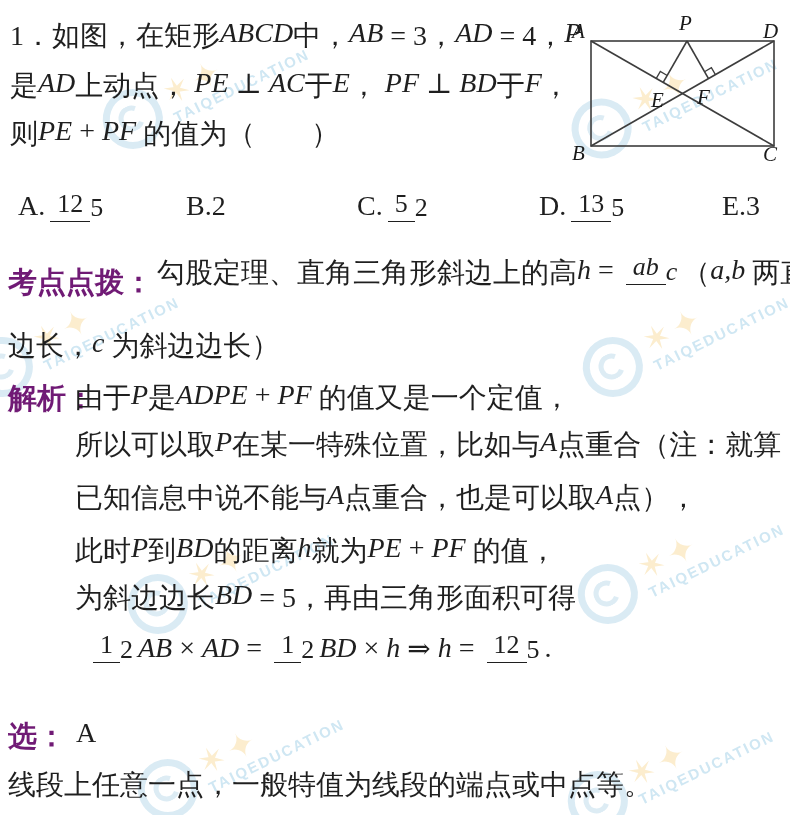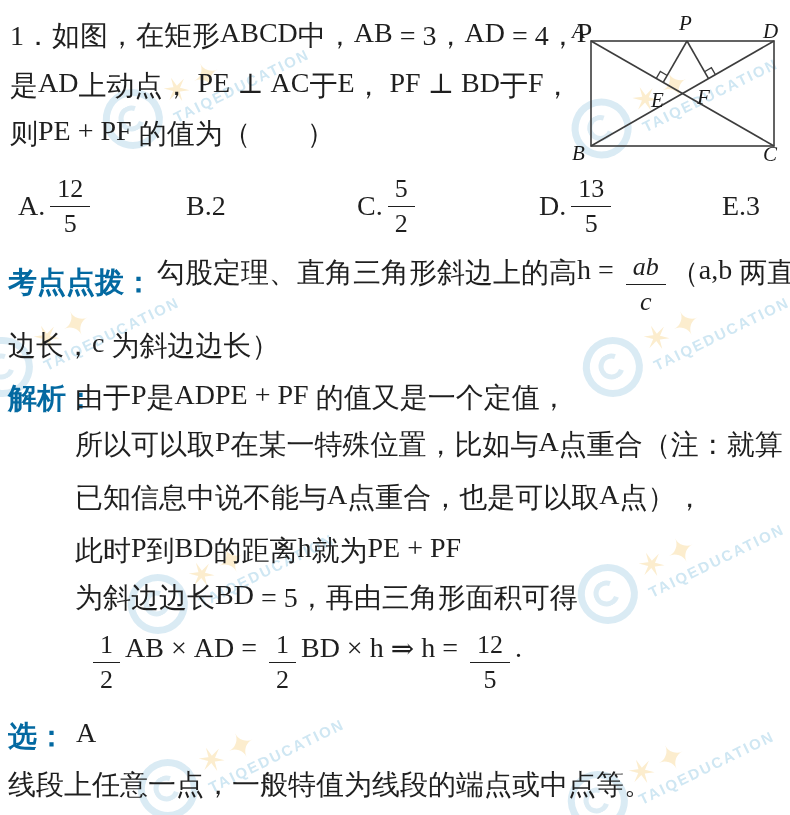--- a/index.html
+++ b/index.html
@@ -13,27 +13,27 @@
   .wm .wm-ring::after{content:"";position:absolute;left:9px;top:9px;width:16px;height:16px;
       border:5px solid rgba(142,193,221,.55);border-radius:50%;border-right-color:transparent;}
   .wm .wm-col{display:flex;flex-direction:column;align-items:flex-start;line-height:1;}
   .wm .wm-star{font-size:34px;color:rgba(247,216,150,.85);letter-spacing:4px;
       font-family:"DejaVu Sans",sans-serif;}
   .wm .wm-text{font-size:15px;font-weight:bold;letter-spacing:2px;color:rgba(152,202,228,.85);
       font-family:"Liberation Sans",sans-serif;}
   
   .tline{position:absolute;display:flex;align-items:flex-start;white-space:pre;
          font-size:28px;height:42px;z-index:2;}
-  .mv{}
-  .frac{display:inline-flex;flex-direction:column;align-items:center;line-height:1;
+  .mv{font-style:italic;}
+  .frac{display:inline-flex;flex-direction:row;align-items:center;line-height:1;
         margin:0 5px;font-size:26px;}
   .frac .num{display:block;padding:0 7px 4px;border-bottom:1.6px solid #1f1f1f;}
   .frac .den{display:block;padding-top:4px;}
   .frac.it{font-style:italic;}
-  .hd{font-weight:bold;color:#0369a1;font-size:29px;}
+  .hd{font-weight:bold;color:#701a75;font-size:29px;}
   .opt{position:absolute;display:flex;align-items:center;white-space:pre;
        font-size:28px;height:80px;top:166px;z-index:2;}
   .tall{height:64px;}
   .eq{height:72px;}
   svg text{font-family:"Liberation Serif","DejaVu Serif",serif;font-style:italic;font-size:21px;fill:#1a1a1a;}
   #figure{position:absolute;left:566px;top:8px;z-index:2;}
 </style>
 </head>
 <body>
 
@@ -124,21 +124,21 @@
 <div class="opt" style="left:722px"><span class="tx">E.3</span></div>
 
 <div class="tline hd" style="left:8px;top:263px">考点点拨：</div>
 <div class="tline tall" style="left:157px;top:254px"><span class="tx">勾股定理、直角三角形斜边上的高</span><span class="mv">h</span><span class="tx"> = </span><span class="frac it"><span class="num">ab</span><span class="den">c</span></span><span class="tx">（</span><span class="mv">a,b</span><span class="tx"> 两直角</span></div>
 <div class="tline" style="left:8px;top:327px"><span class="tx">边长，</span><span class="mv">c</span><span class="tx"> 为斜边边长）</span></div>
 
 <div class="tline hd" style="left:8px;top:379px">解析：</div>
 <div class="tline" style="left:75px;top:379px"><span class="tx">由于</span><span class="mv">P</span><span class="tx">是</span><span class="mv">AD</span><span class="mv">PE</span><span class="tx"> + </span><span class="mv">PF</span><span class="tx"> 的值又是一个定值，</span></div>
 <div class="tline" style="left:75px;top:426px"><span class="tx">所以可以取</span><span class="mv">P</span><span class="tx">在某一特殊位置，比如与</span><span class="mv">A</span><span class="tx">点重合（注：就算</span></div>
 <div class="tline" style="left:75px;top:479px"><span class="tx">已知信息中说不能与</span><span class="mv">A</span><span class="tx">点重合，也是可以取</span><span class="mv">A</span><span class="tx">点），</span></div>
-<div class="tline" style="left:75px;top:532px"><span class="tx">此时</span><span class="mv">P</span><span class="tx">到</span><span class="mv">BD</span><span class="tx">的距离</span><span class="mv">h</span><span class="tx">就为</span><span class="mv">PE</span><span class="tx"> + </span><span class="mv">PF</span></div>
+<div class="tline" style="left:75px;top:532px"><span class="tx">此时</span><span class="mv">P</span><span class="tx">到</span><span class="mv">BD</span><span class="tx">的距离</span><span class="mv">h</span><span class="tx">就为</span><span class="mv">PE</span><span class="tx"> + </span><span class="mv">PF</span><span class="tx"> 的值，</span></div>
 <div class="tline" style="left:75px;top:579px"><span class="tx">为斜边边长</span><span class="mv">BD</span><span class="tx"> = 5，再由三角形面积可得</span></div>
 <div class="tline eq" style="left:88px;top:632px"><span class="frac"><span class="num">1</span><span class="den">2</span></span><span class="mv">AB</span><span class="tx"> × </span><span class="mv">AD</span><span class="tx"> = </span><span class="frac"><span class="num">1</span><span class="den">2</span></span><span class="mv">BD</span><span class="tx"> × </span><span class="mv">h</span><span class="tx"> ⇒ </span><span class="mv">h</span><span class="tx"> = </span><span class="frac"><span class="num">12</span><span class="den">5</span></span><span class="tx">.</span></div>
 
 <div class="tline" style="left:8px;top:717px">
   <span class="hd">选：</span><span style="margin-left:10px">A</span>
 </div>
 
 <div class="tline" style="left:8px;top:766px">
   <span>线段上任意一点，一般特值为线段的端点或中点等。</span>
 </div>

